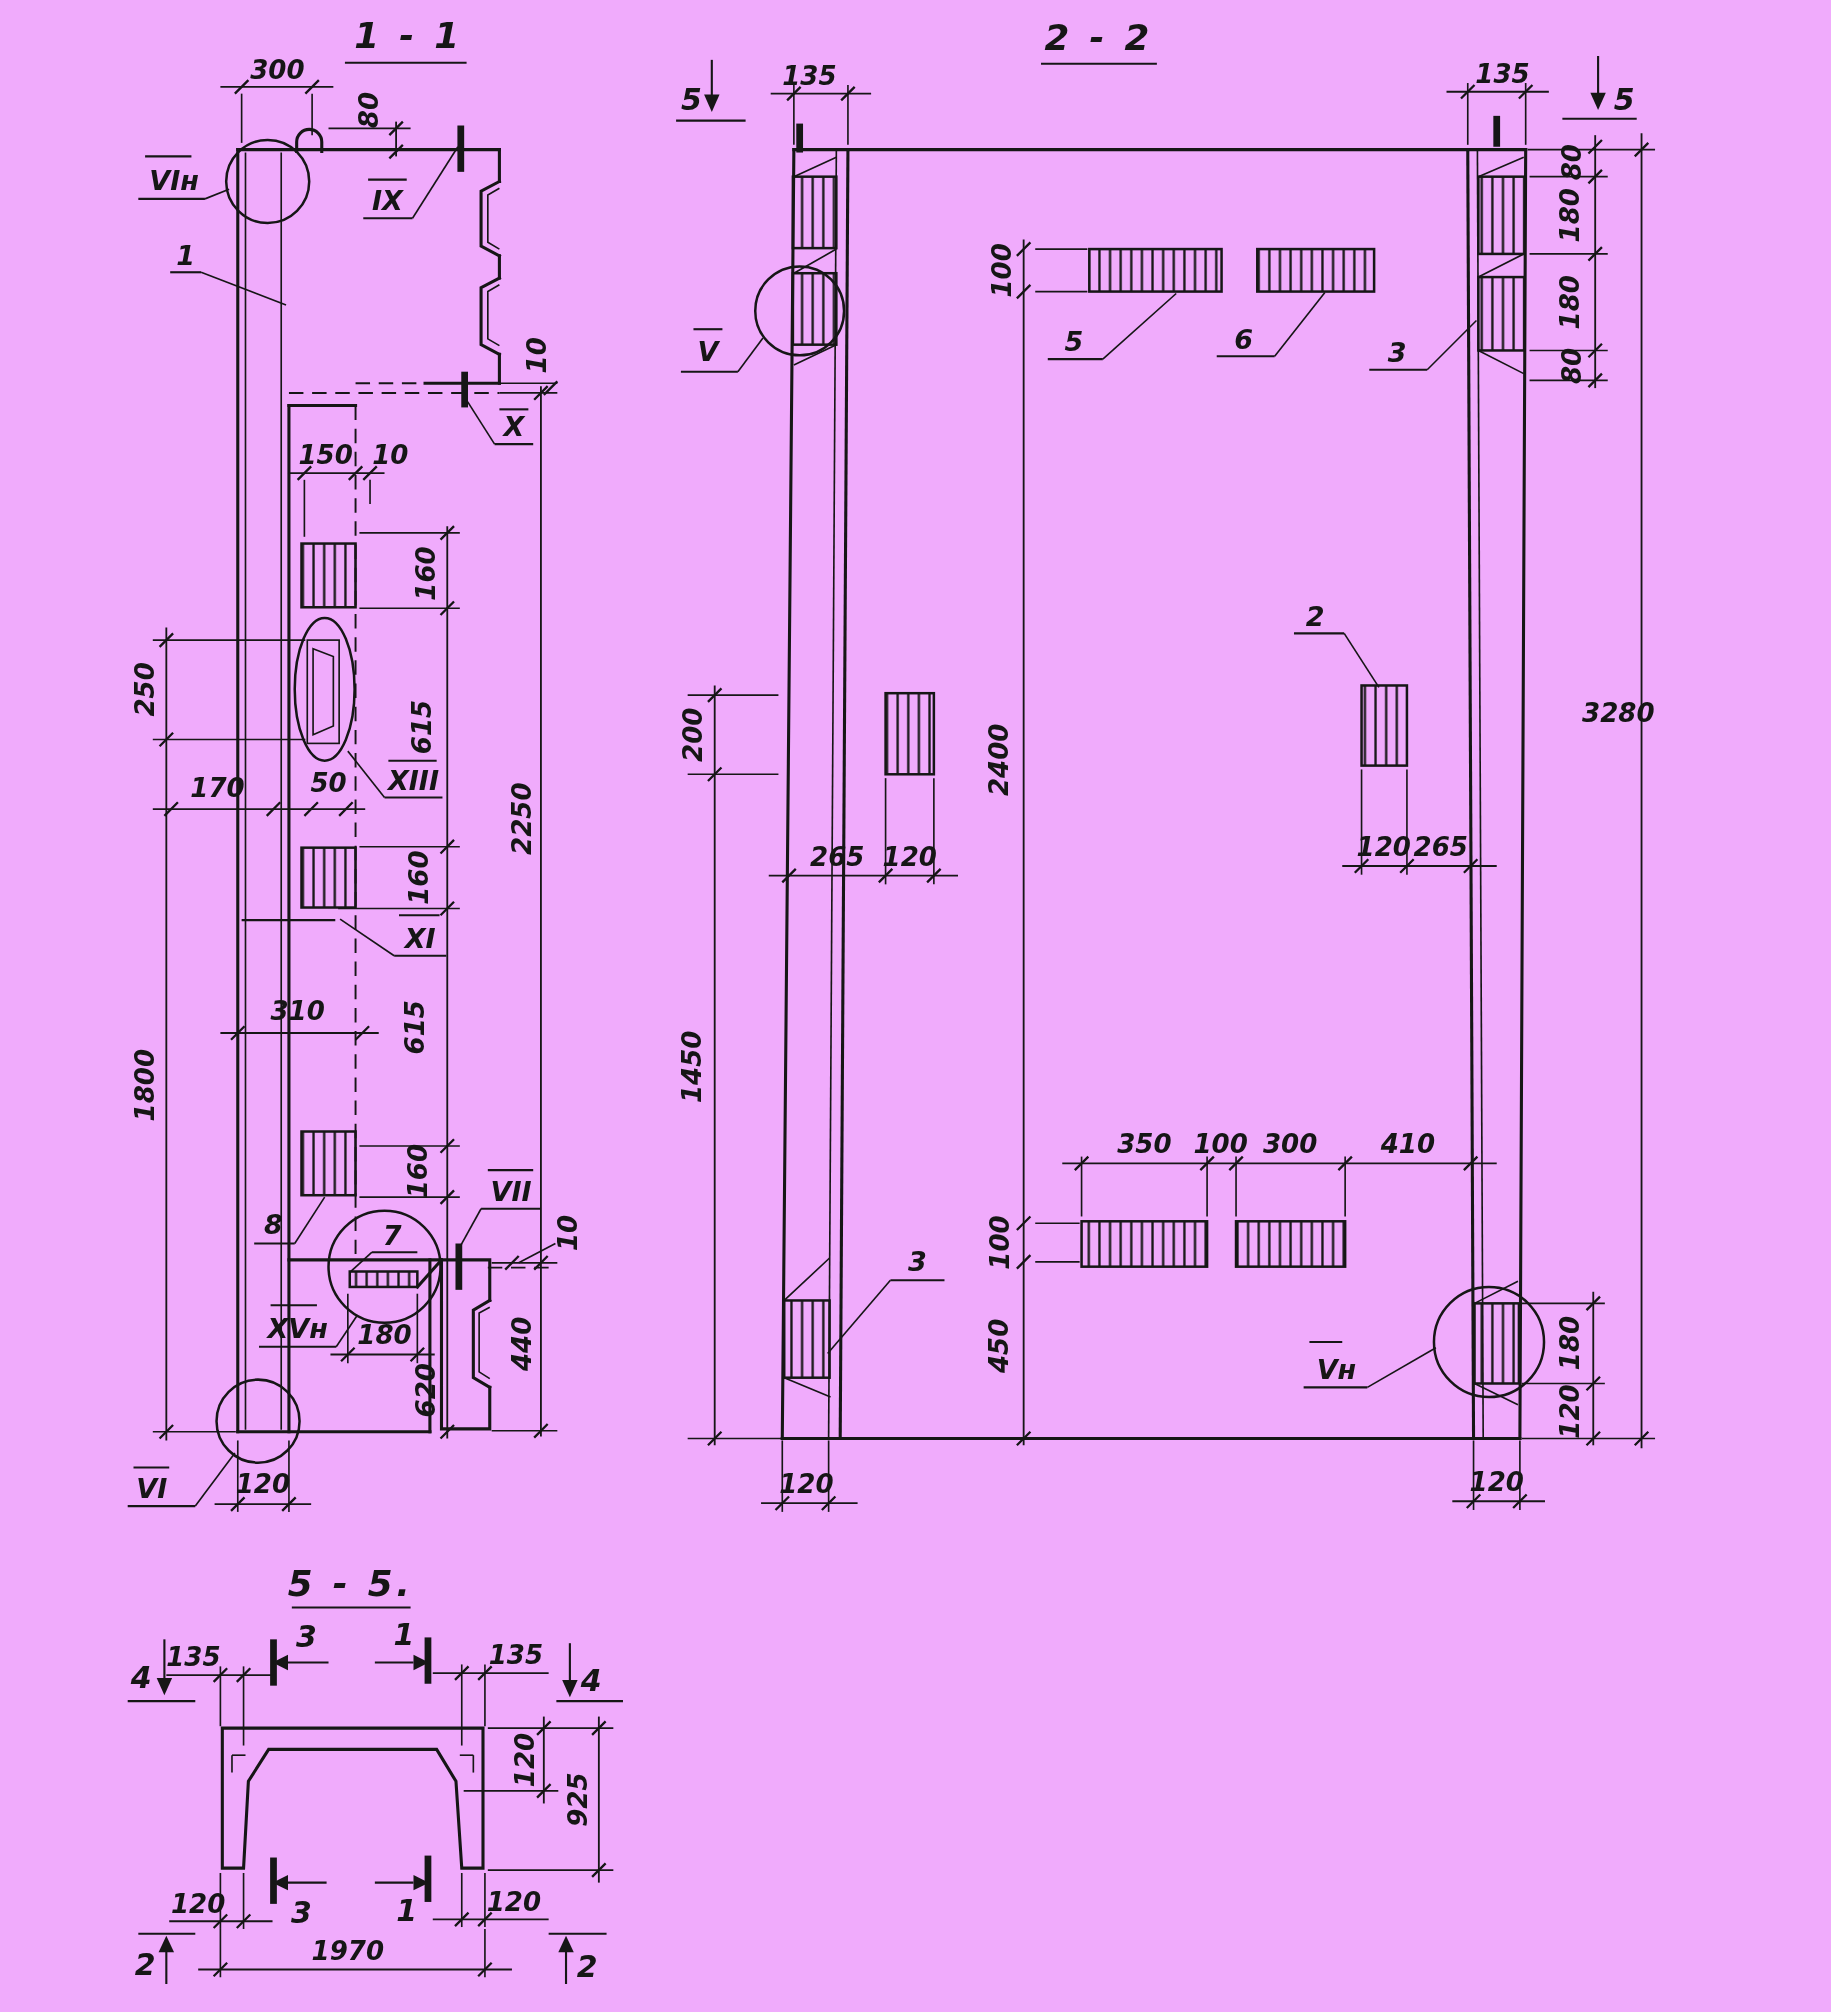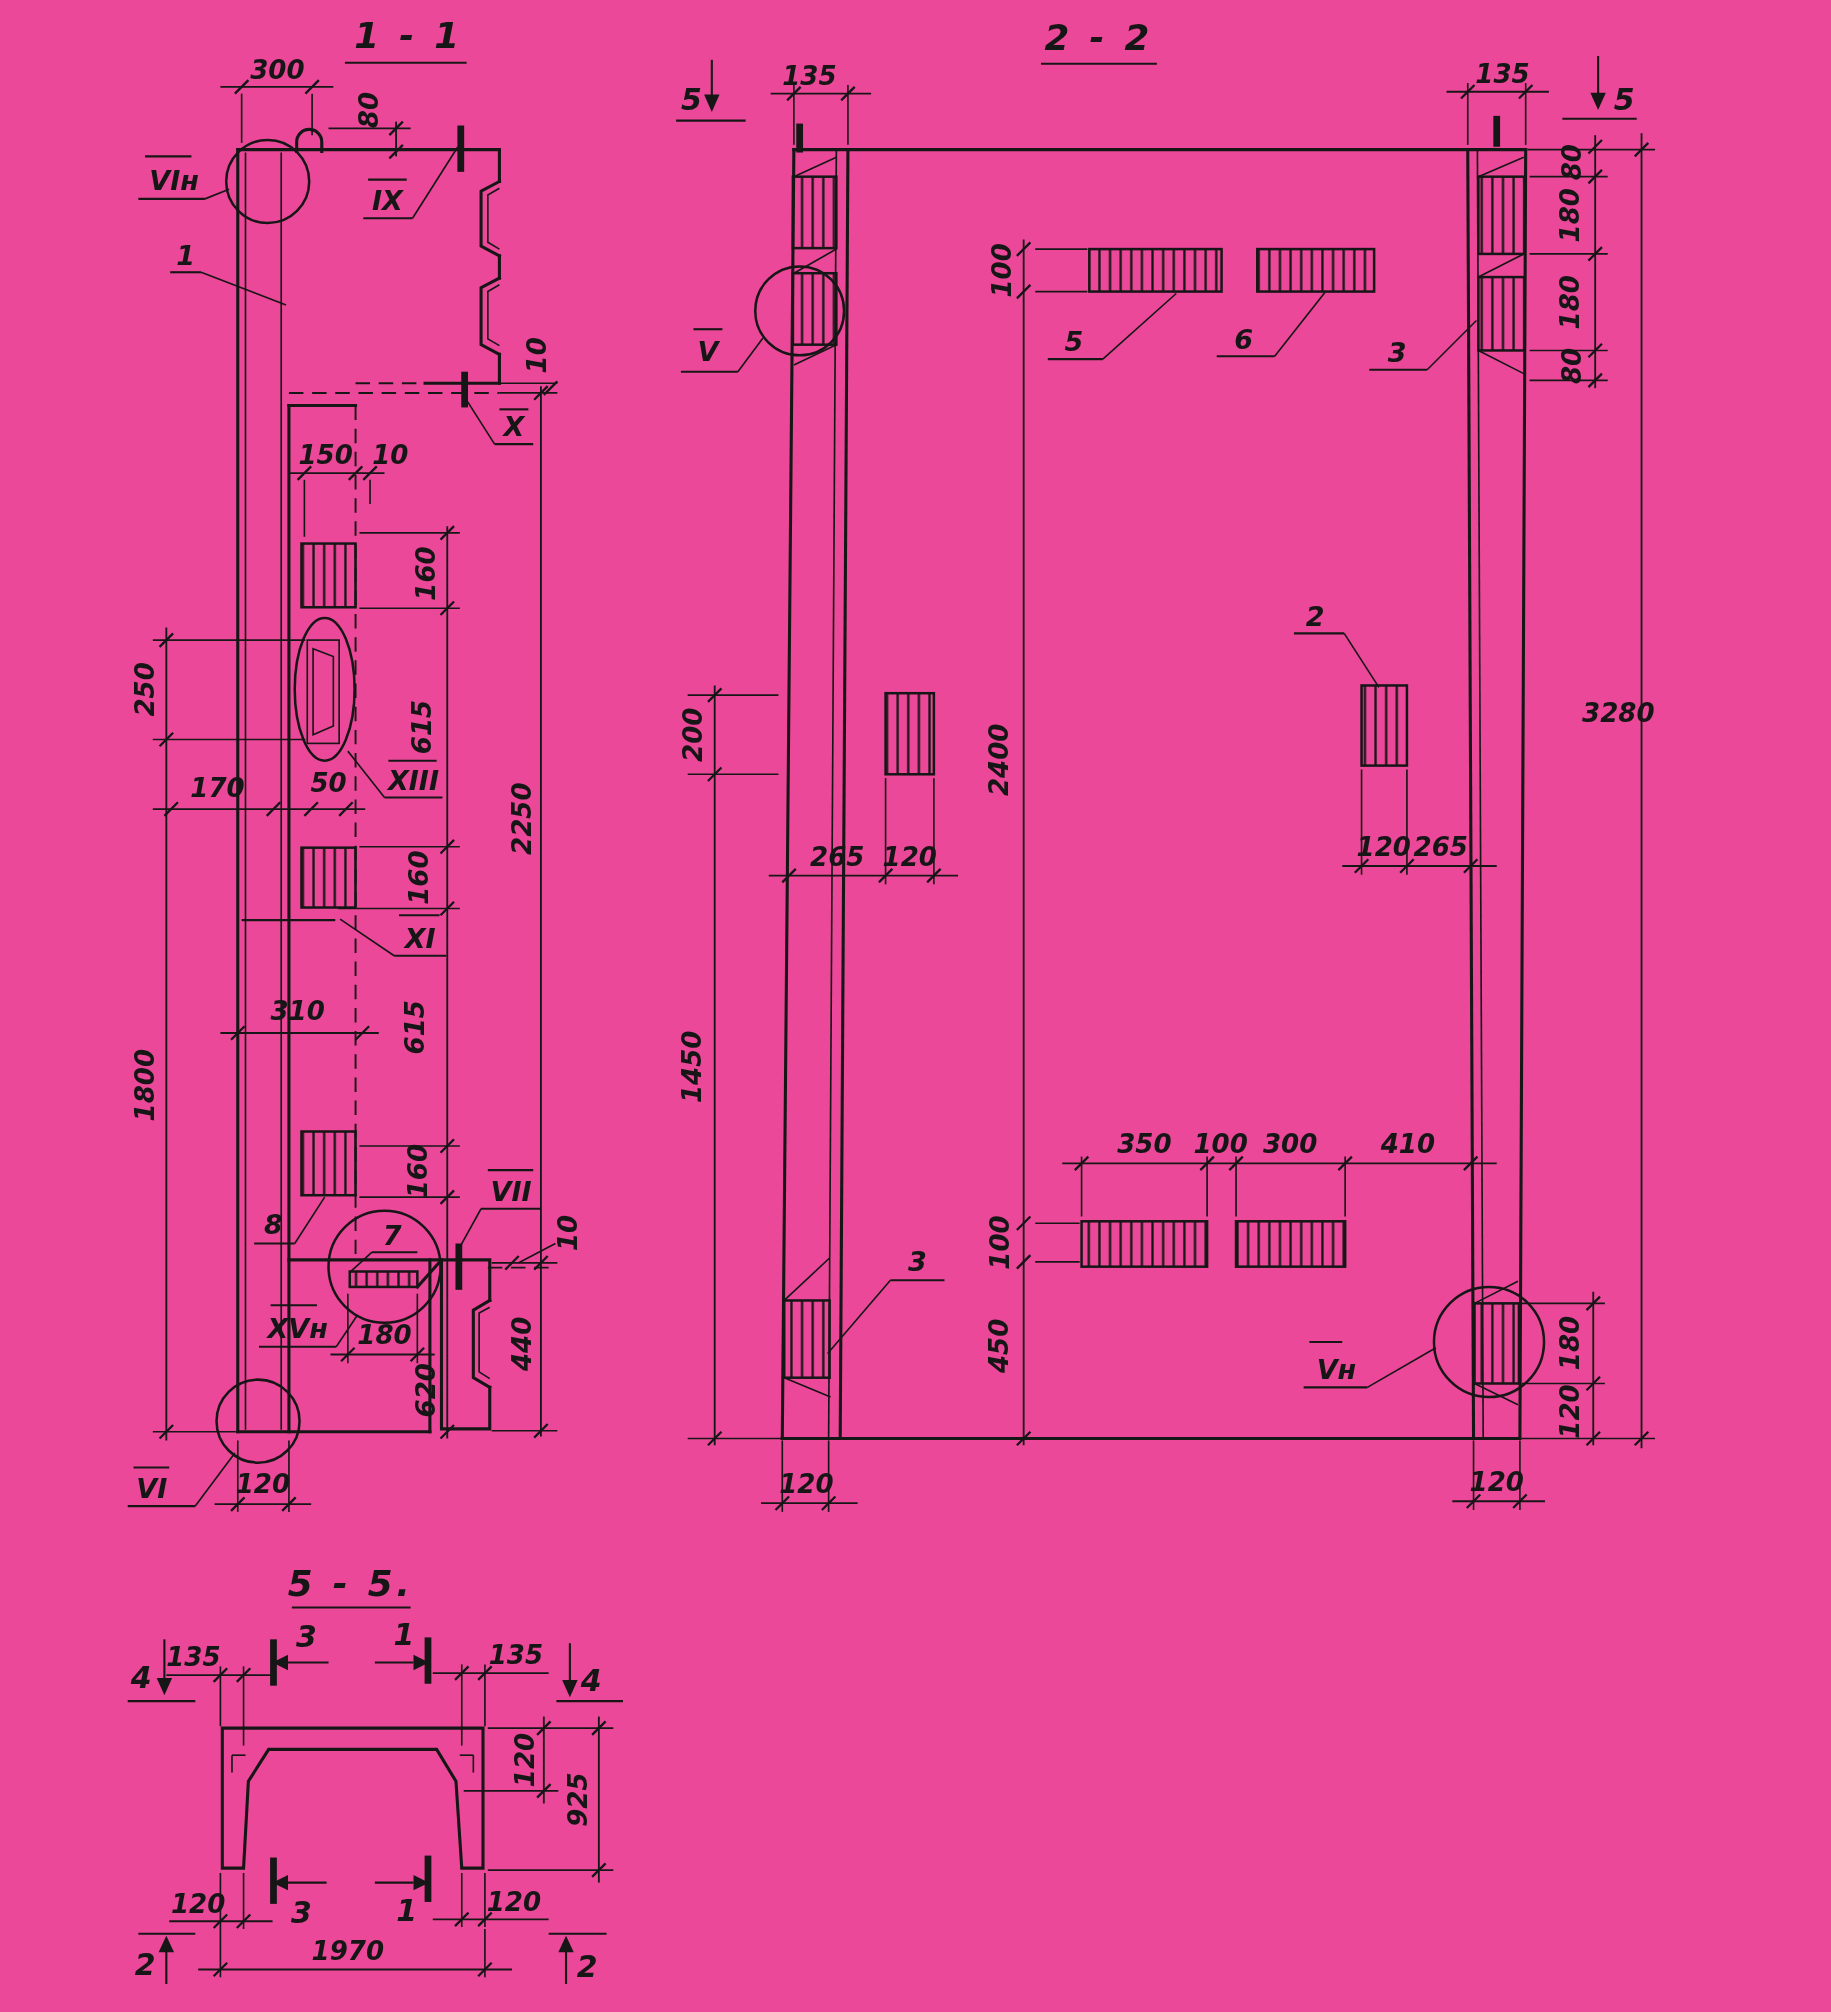--- a/index.html
+++ b/index.html
@@ -1,16 +1,16 @@
 <!DOCTYPE html>
 <html><head>
 <meta charset="utf-8">
 <style>
   html,body{margin:0;padding:0;background:#e8e8e8;}
-  #sheet{position:relative;width:1832px;height:2012px;background:#ec4899;overflow:hidden;}
+  #sheet{position:relative;width:1832px;height:2012px;background:#f0abfc;overflow:hidden;}
   svg{position:absolute;left:0;top:0;}
   text{font-family:"DejaVu Sans",sans-serif;font-style:italic;fill:#161616;}
   .t-title{font-size:37px;font-weight:bold;letter-spacing:4px;}
   .t-dim{font-size:27px;font-weight:bold;}
   .t-lab{font-size:28px;font-weight:bold;}
   .t-mark{font-size:31px;font-weight:bold;}
   .ln{stroke:#161616;stroke-width:3.2;fill:none;stroke-linecap:square;}
   .lt{stroke:#161616;stroke-width:1.7;fill:none;}
   .ld{stroke:#161616;stroke-width:1.9;fill:none;}
   .lh{stroke:#161616;stroke-width:2.2;fill:none;}

